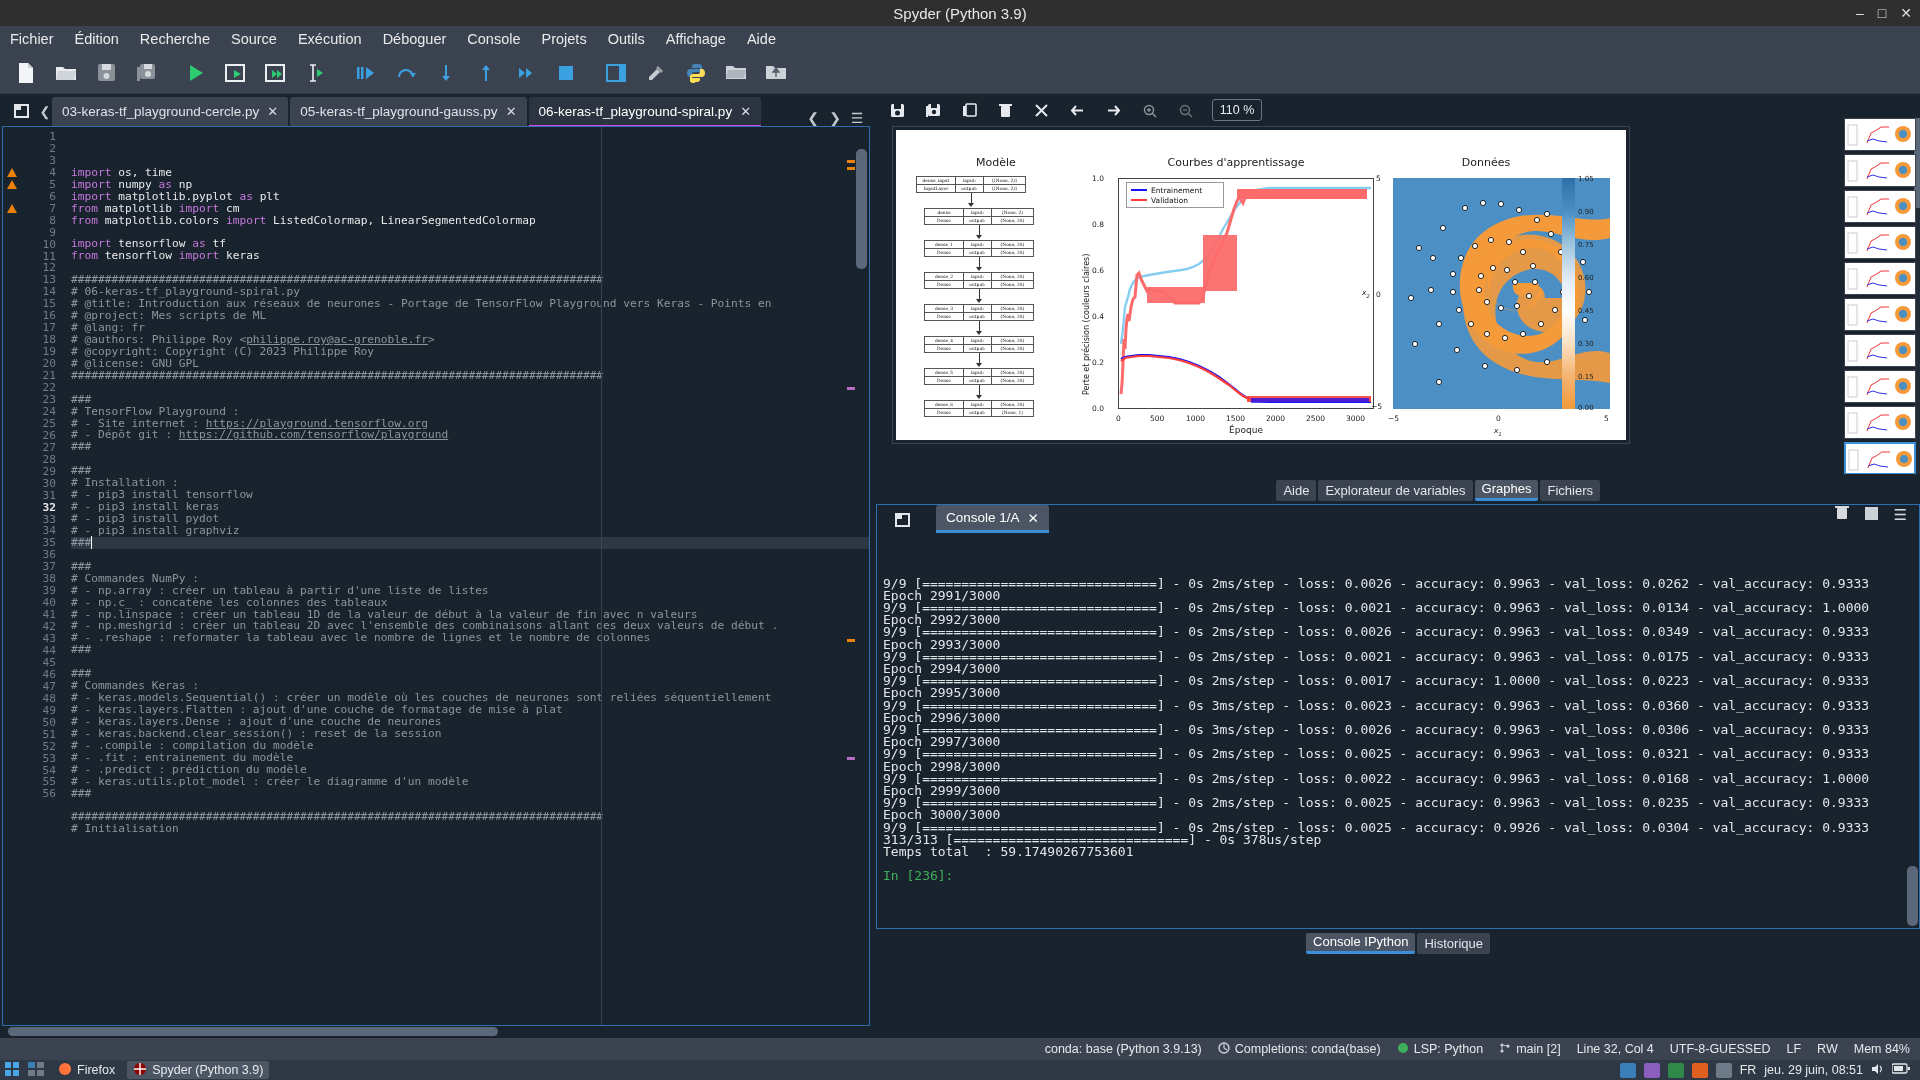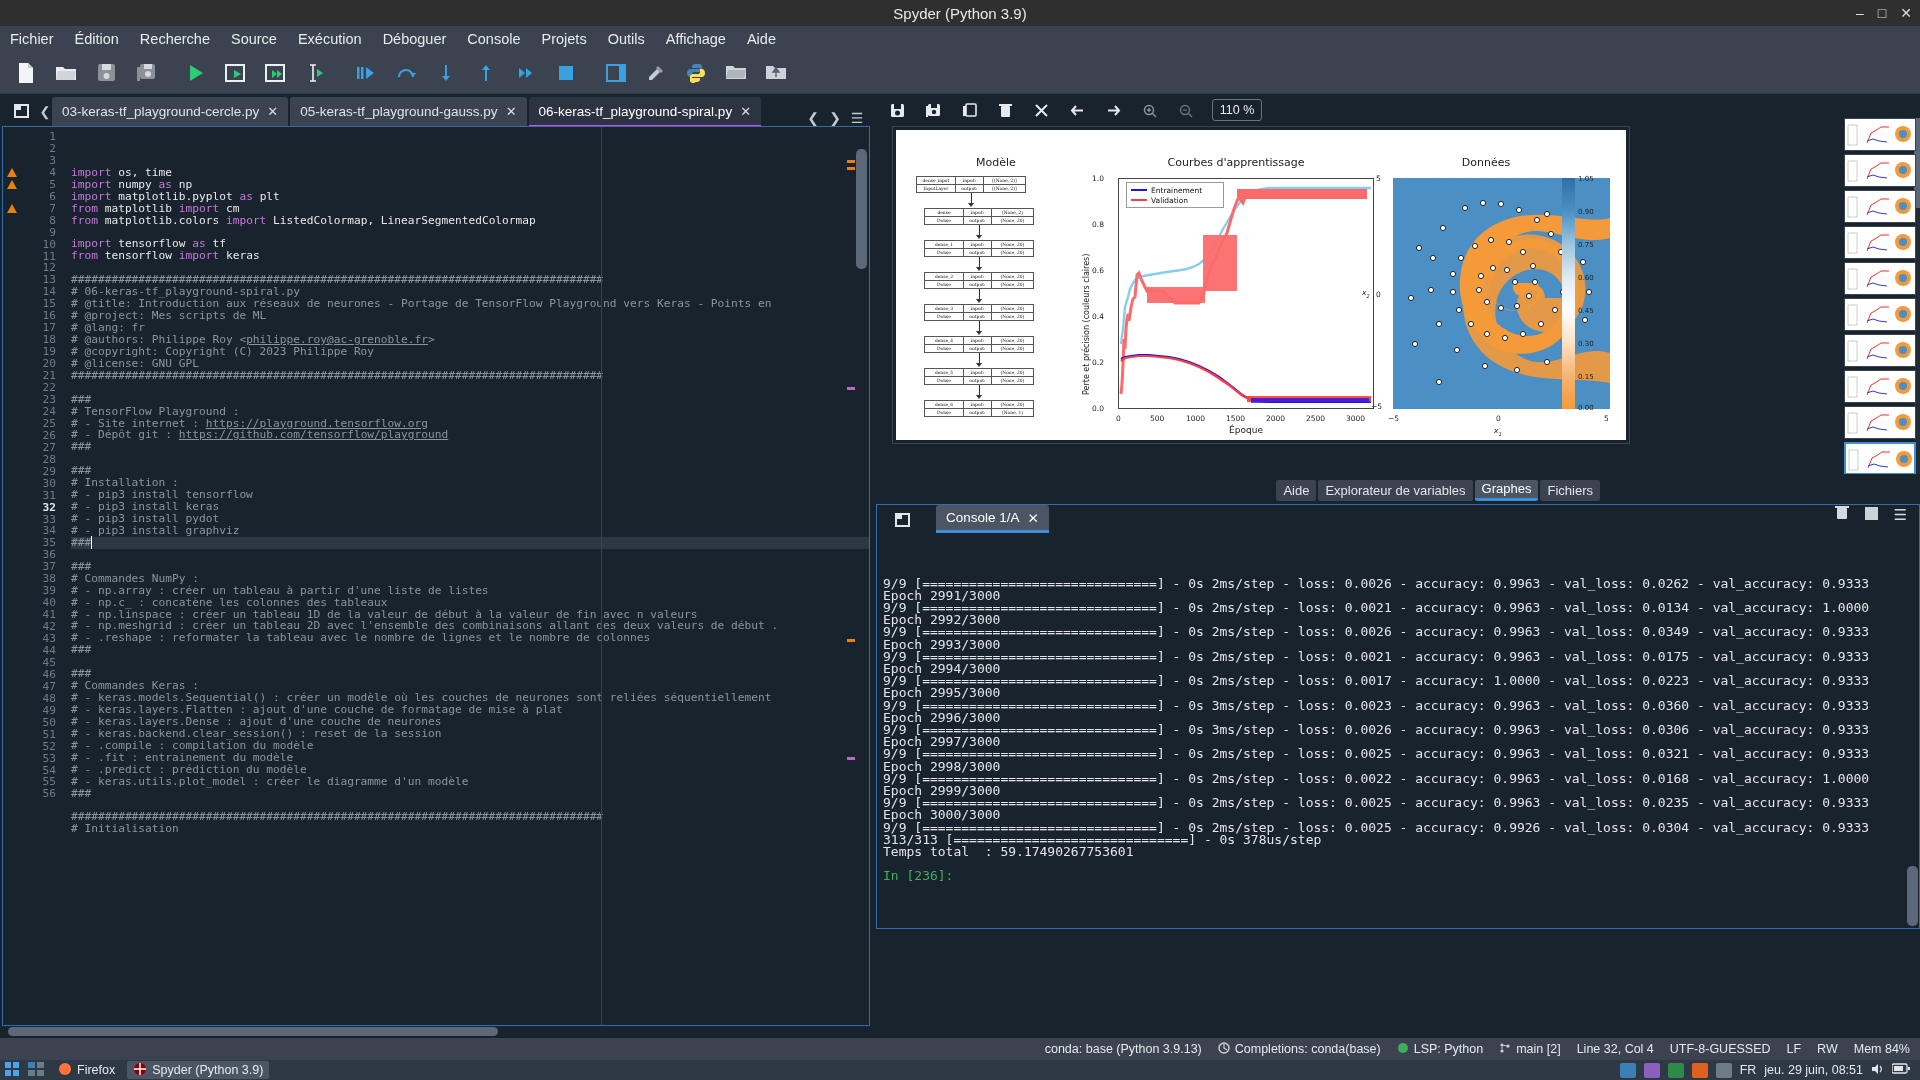--- a/index.html
+++ b/index.html
@@ -1001,20 +1001,24 @@
           <span style="color:#d6dade; font-size:15px;">☰</span>
         </div>
       </div>
       <div class="console-body" id="console-body">
         <div class="cs-vscroll">
           <div class="cs-vthumb"></div>
         </div>
       <div>9/9 [==============================] - 0s 2ms/step - loss: 0.0026 - accuracy: 0.9963 - val_loss: 0.0262 - val_accuracy: 0.9333</div><div>Epoch 2991/3000</div><div>9/9 [==============================] - 0s 2ms/step - loss: 0.0021 - accuracy: 0.9963 - val_loss: 0.0134 - val_accuracy: 1.0000</div><div>Epoch 2992/3000</div><div>9/9 [==============================] - 0s 2ms/step - loss: 0.0026 - accuracy: 0.9963 - val_loss: 0.0349 - val_accuracy: 0.9333</div><div>Epoch 2993/3000</div><div>9/9 [==============================] - 0s 2ms/step - loss: 0.0021 - accuracy: 0.9963 - val_loss: 0.0175 - val_accuracy: 0.9333</div><div>Epoch 2994/3000</div><div>9/9 [==============================] - 0s 2ms/step - loss: 0.0017 - accuracy: 1.0000 - val_loss: 0.0223 - val_accuracy: 0.9333</div><div>Epoch 2995/3000</div><div>9/9 [==============================] - 0s 3ms/step - loss: 0.0023 - accuracy: 0.9963 - val_loss: 0.0360 - val_accuracy: 0.9333</div><div>Epoch 2996/3000</div><div>9/9 [==============================] - 0s 3ms/step - loss: 0.0026 - accuracy: 0.9963 - val_loss: 0.0306 - val_accuracy: 0.9333</div><div>Epoch 2997/3000</div><div>9/9 [==============================] - 0s 2ms/step - loss: 0.0025 - accuracy: 0.9963 - val_loss: 0.0321 - val_accuracy: 0.9333</div><div>Epoch 2998/3000</div><div>9/9 [==============================] - 0s 2ms/step - loss: 0.0022 - accuracy: 0.9963 - val_loss: 0.0168 - val_accuracy: 1.0000</div><div>Epoch 2999/3000</div><div>9/9 [==============================] - 0s 2ms/step - loss: 0.0025 - accuracy: 0.9963 - val_loss: 0.0235 - val_accuracy: 0.9333</div><div>Epoch 3000/3000</div><div>9/9 [==============================] - 0s 2ms/step - loss: 0.0025 - accuracy: 0.9926 - val_loss: 0.0304 - val_accuracy: 0.9333</div><div>313/313 [==============================] - 0s 378us/step</div><div>Temps total  : 59.17490267753601</div><div>&nbsp;</div><div class="inprompt">In [236]:</div></div>
     </div>
 
+    <div class="console-tabs">
+      <div class="ptab active">Console IPython</div>
+      <div class="ptab">Historique</div>
+    </div>
   </div>
 </div>
 
 <div class="statusbar">
   <div class="fill"></div>
   <div class="sp">
     <span>conda: base (Python 3.9.13)</span>
   </div>
   <div class="sp">
     <span>

